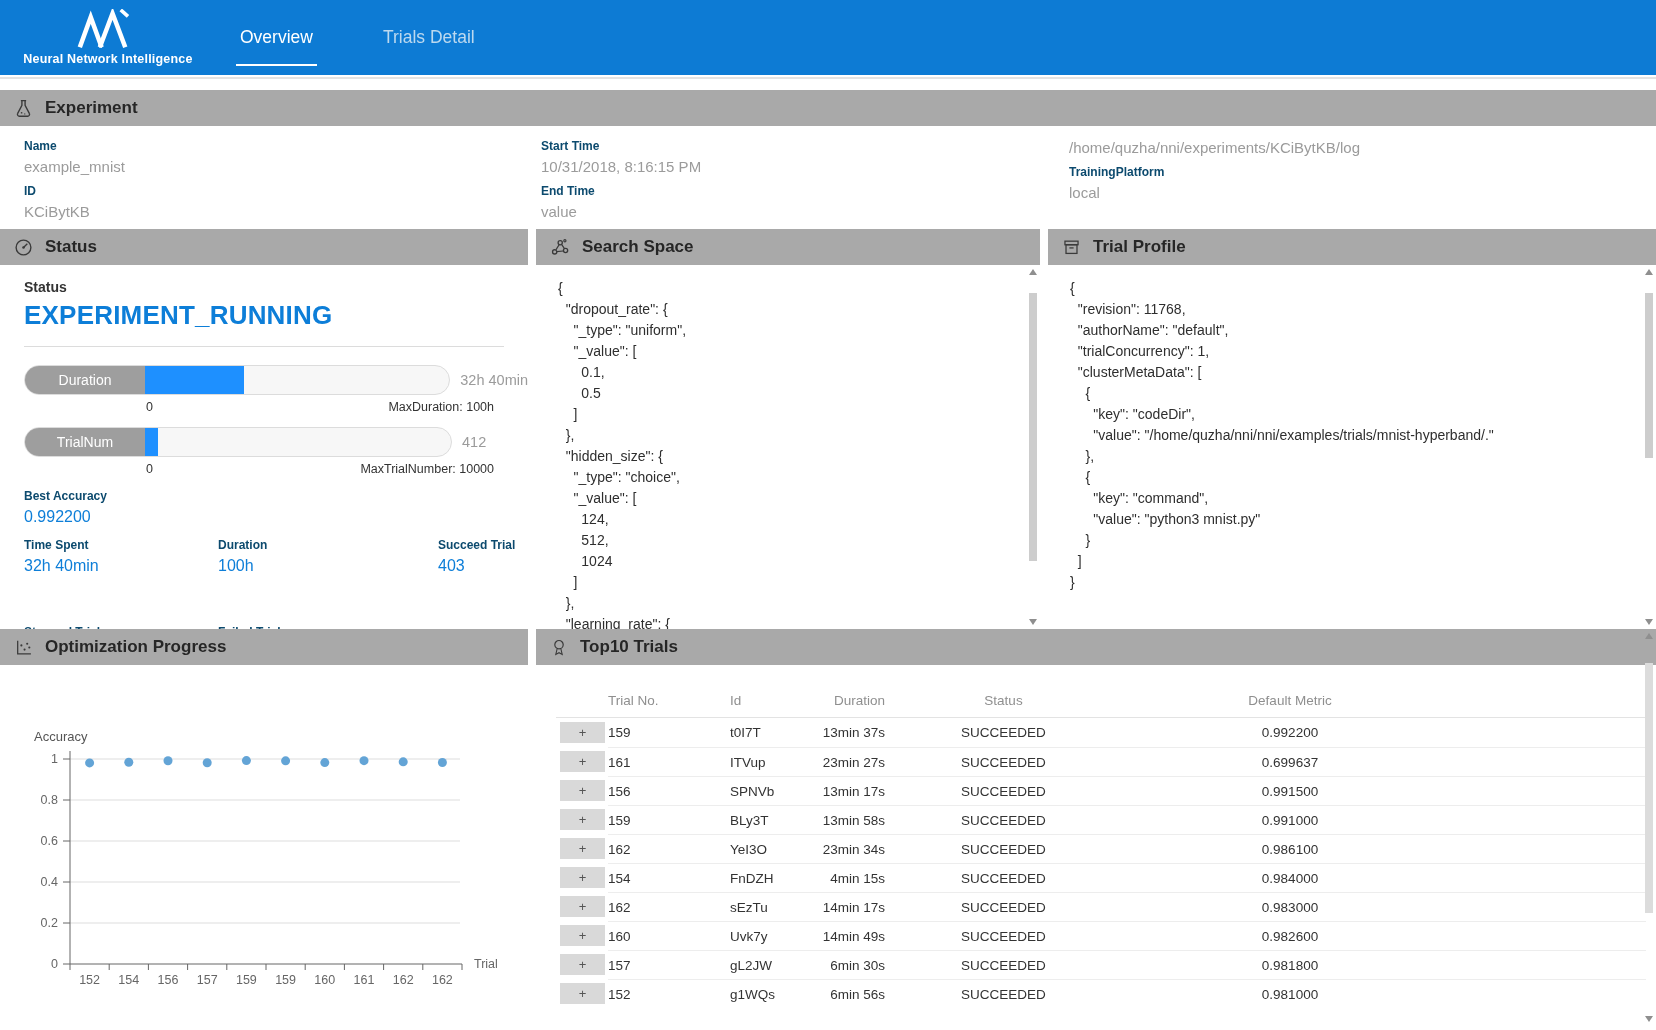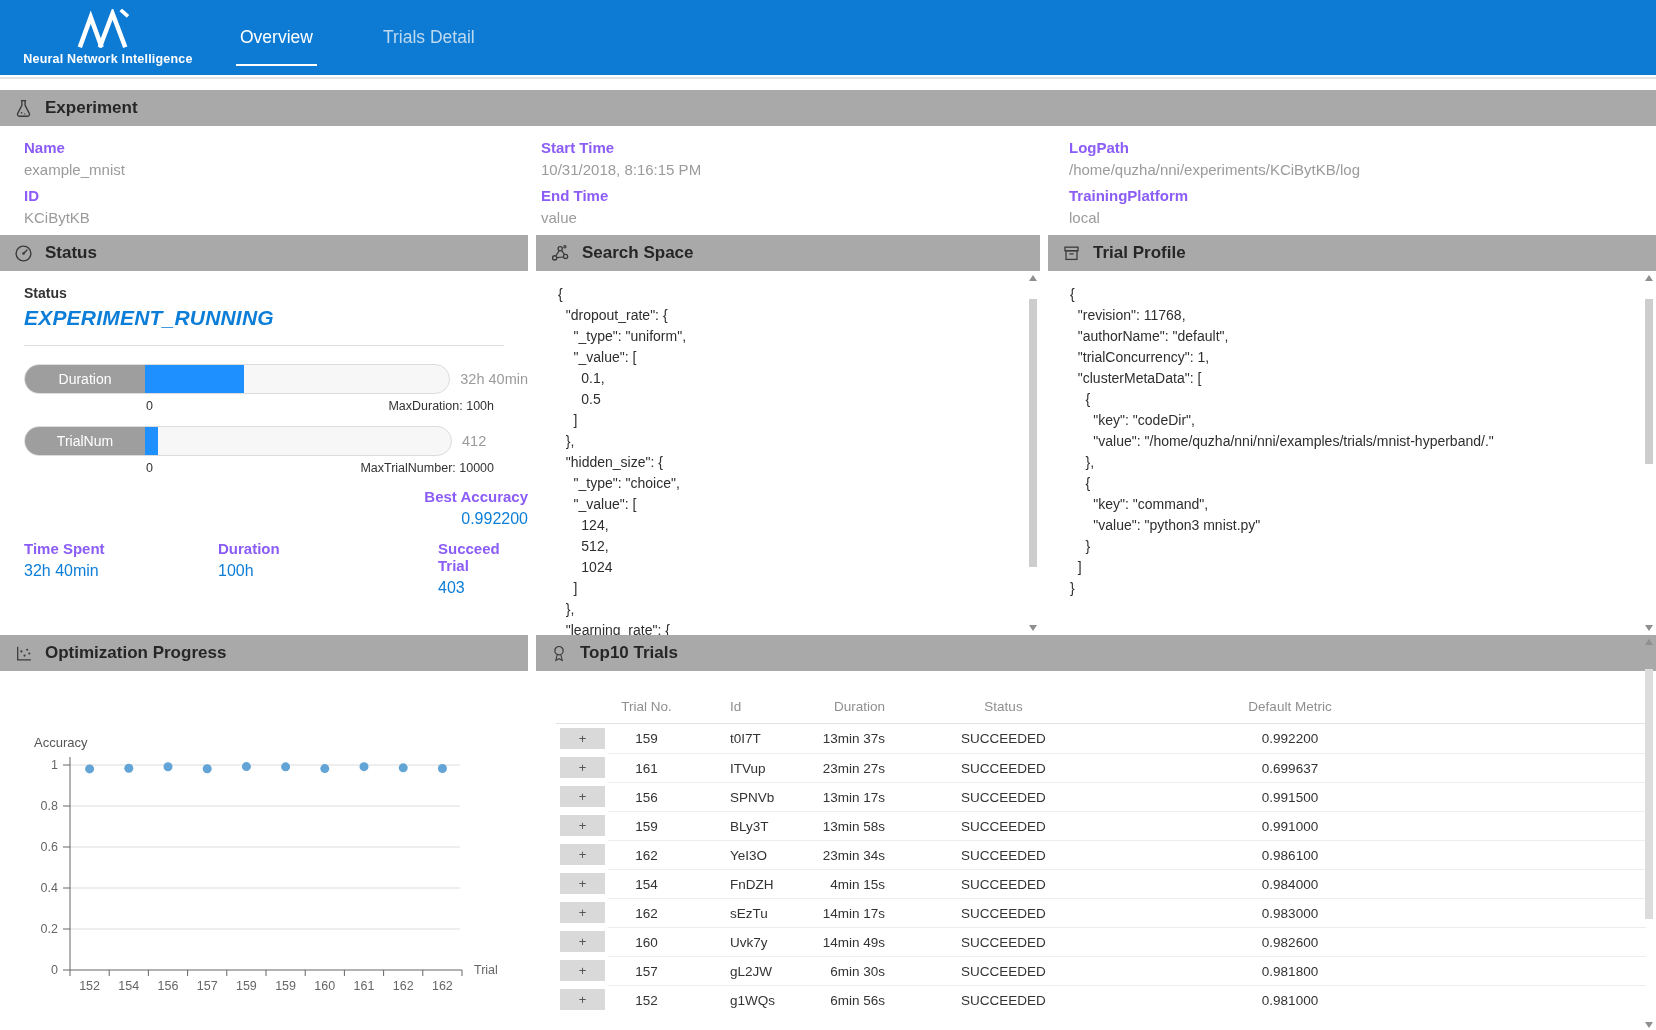--- a/index.html
+++ b/index.html
@@ -18,45 +18,45 @@
   .tab.active::after{content:'';position:absolute;left:0;right:0;bottom:9px;height:2px;background:#fff;}
   .gap{height:13px;border-top:2px solid #e3e3e3;margin-top:2px;}
 
   
   .sec-head{height:36px;background:#a9a9a9;display:flex;align-items:center;padding-left:14px;gap:12px;
             font-size:17px;font-weight:700;color:#262626;}
   .sec-head svg{flex:none;}
 
   
   .exp-fields{display:grid;grid-template-columns:517px 528px 1fr;padding:13px 0 0 24px;}
-  .f-label{font-size:15px;font-weight:700;color:#8b5cf6;margin-bottom:5px;}
+  .f-label{font-size:12px;font-weight:700;color:#0c4a6e;margin-bottom:5px;}
   .f-value{font-size:15px;color:#9b9b9b;margin-bottom:9px;word-break:break-all;}
 
   
   .mid-row{display:grid;grid-template-columns:528px 504px 608px;column-gap:8px;height:400px;}
   .bottom-row{display:grid;grid-template-columns:528px 1120px;column-gap:8px;height:397px;}
   .panel{position:relative;background:#fff;overflow:hidden;}
   .panel-body{position:relative;height:364px;overflow:hidden;}
 
   
   .status-body{padding:14px 0 0 24px;}
   .status-label{font-size:14px;font-weight:700;color:#333;}
-  .status-value{font-size:21px;font-weight:700;color:#0d7ed8;margin-top:5px;letter-spacing:.2px;font-style:italic;}
+  .status-value{font-size:26px;font-weight:700;color:#0d7ed8;margin-top:5px;letter-spacing:.2px;}
   .status-hr{border:none;border-top:1px solid #dcdcdc;margin:15px 24px 18px 0;}
   .bar-row{display:flex;align-items:center;margin-bottom:5px;}
   .bar-pill{width:428px;height:30px;display:flex;border-radius:16px;overflow:hidden;
             border:1px solid #dcdcdc;background:#f7f7f7;}
   .bar-label{flex:none;width:120px;background:#9e9e9e;color:#fff;font-size:14px;
              display:flex;align-items:center;justify-content:center;}
   .bar-track{flex:1;position:relative;}
   .bar-fill{height:100%;background:#1e90ff;}
   .bar-right{margin-left:10px;color:#9b9b9b;font-size:14.5px;white-space:nowrap;}
   .bar-sub{width:470px;display:flex;justify-content:space-between;padding-left:122px;
            font-size:12.5px;color:#333;margin-bottom:13px;}
-  .best{margin-top:6px;text-align:right;}
+  .best{margin-top:6px;}
   .best .f-value{font-size:16px;color:#0d7ed8;}
   .stats{display:grid;grid-template-columns:158px 184px 1fr;margin-top:12px;gap:36px;}
   .stat{margin-bottom:14px;}
   .stat-value{font-size:16px;color:#9b9b9b;}
   .stat-value.accent{color:#0d7ed8;}
 
   
   .json-pane{padding:13px 18px 0 22px;}
   .json-pane pre{margin:0;font-family:"Liberation Sans",sans-serif;font-size:14px;line-height:21px;
                  color:#2e2e2e;white-space:pre;}
@@ -76,21 +76,21 @@
   .ax-title{fill:#555;font-size:13px;}
   .dot{fill:#5b9fd4;opacity:.95;}
 
   
   .t10-wrap{padding:24px 10px 0 20px;}
   table.t10{width:100%;border-collapse:separate;border-spacing:0;font-size:13.5px;table-layout:fixed;}
   .t10 th{color:#8f8f8f;font-weight:400;padding:4px 0 9px;border-bottom:1px solid #e3e3e3;}
   .t10 td{padding:3px 0;line-height:17px;color:#333;}
   .t10 tbody tr+tr td{border-top:1px solid #ededed;}
   .t10 tbody tr+tr td.c-exp{border-top:none;}
-  .c-trial{text-align:center;padding-right:5px!important;}
+  .c-trial{text-align:left;padding-right:5px!important;}
   .c-id{text-align:left;padding-left:40px!important;}
   .c-dur{text-align:right;padding-right:6px!important;}
   .c-status{text-align:center;}
   .c-metric{text-align:center;}
   .status-ok{color:#00a45c;}
   .exp-btn{width:45px;height:21px;background:#d9d9d9;color:#555;display:flex;align-items:center;
            justify-content:center;font-size:13px;cursor:pointer;margin:1px 0 1px 4px;}
 </style>
 </head>
 <body>
@@ -133,21 +133,20 @@
           <div class="f-label">ID</div>
           <div class="f-value">KCiBytKB</div>
         </div>
         <div class="exp-col">
           <div class="f-label">Start Time</div>
           <div class="f-value">10/31/2018, 8:16:15 PM</div>
           <div class="f-label">End Time</div>
           <div class="f-value">value</div>
         </div>
         <div class="exp-col">
-          <div class="f-label">LogPath</div>
           <div class="f-value">/home/quzha/nni/experiments/KCiBytKB/log</div>
           <div class="f-label">TrainingPlatform</div>
           <div class="f-value">local</div>
         </div>
       </div>
   </section>
 
   <div class="mid-row">
 
     <section class="panel">

